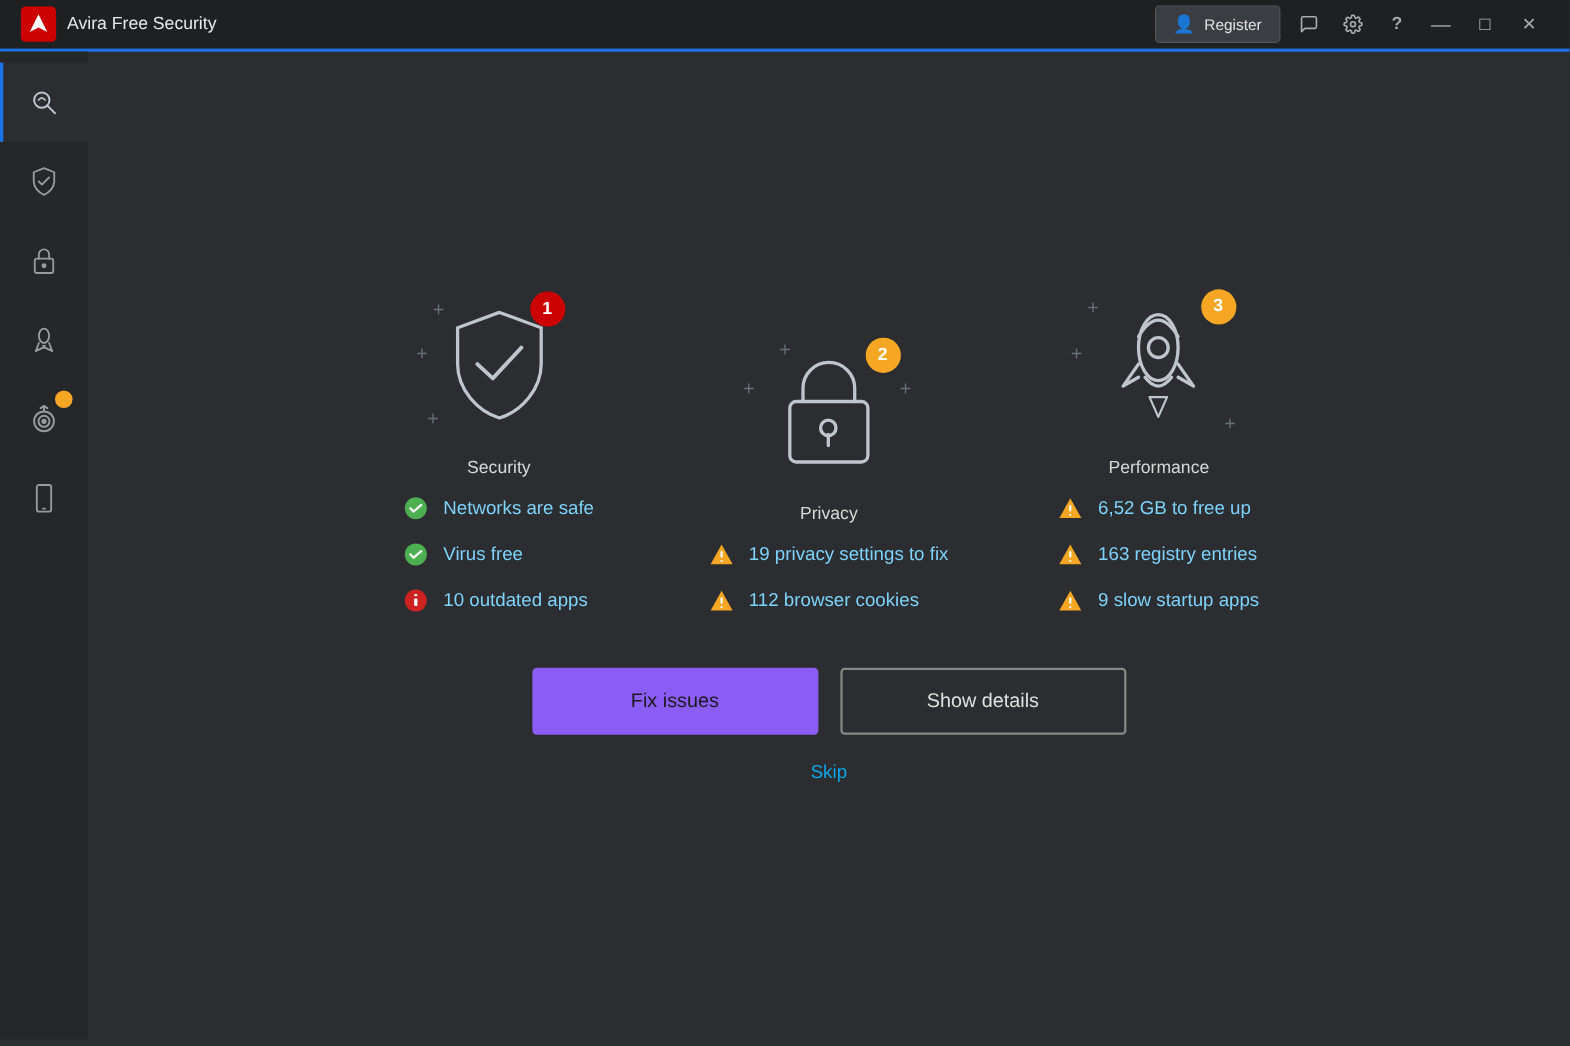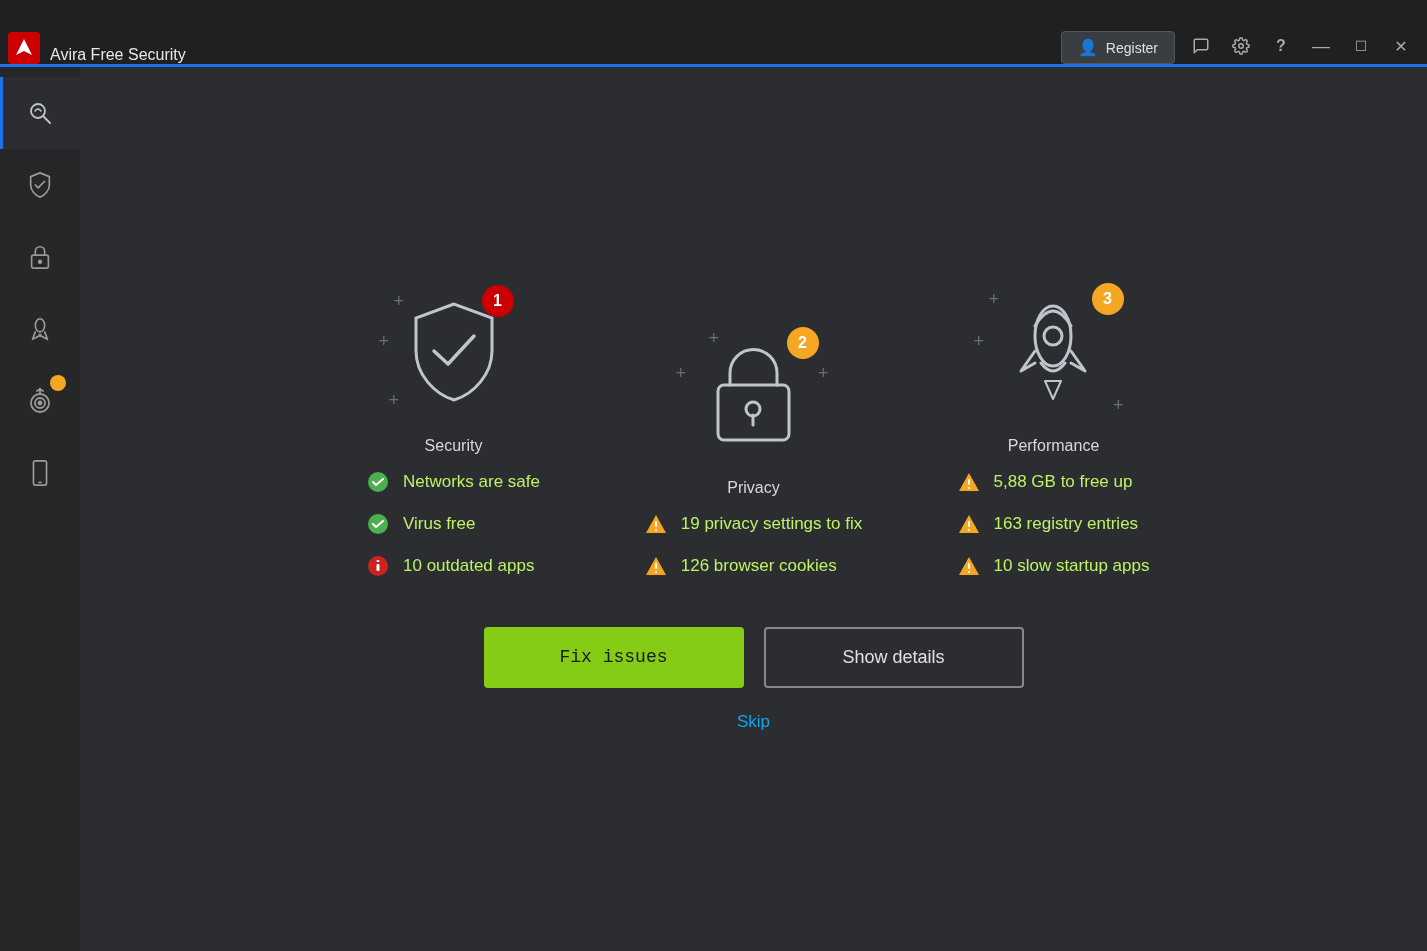--- a/index.html
+++ b/index.html
@@ -8,25 +8,25 @@
       height: 951px;
       background: #2b2d30;
       font-family: 'Segoe UI', Arial, sans-serif;
       overflow: hidden;
       color: #e0e0e0;
     }
 
     
     .titlebar {
       width: 100%;
-      height: 64px;
+      height: 44px;
       background: #1e2022;
       display: flex;
-      align-items: flex-end;
-      padding: 0 8px;
+      align-items: center;
+      padding: 0 19px;
       position: relative;
     }
     .titlebar-logo {
       width: 32px;
       height: 32px;
       background: #cc0000;
       border-radius: 4px;
       display: flex;
       align-items: center;
       justify-content: center;
@@ -215,50 +215,49 @@
       flex-direction: column;
       gap: 20px;
       align-items: flex-start;
     }
 
     .issue-item {
       display: flex;
       align-items: center;
       gap: 14px;
       font-size: 17px;
-      color: #bef264;
+      color: #7dd3fc;
     }
 
     .issue-icon {
       width: 22px;
       height: 22px;
       flex-shrink: 0;
       display: flex;
       align-items: center;
       justify-content: center;
     }
 
     
     .actions {
       display: flex;
       gap: 20px;
       margin-bottom: 24px;
     }
 
     .btn-fix {
-      background: #84cc16;
+      background: #8b5cf6;
       color: #1a1a1a;
       border: none;
       border-radius: 4px;
       padding: 18px 60px;
       font-size: 18px;
       font-weight: 500;
       cursor: pointer;
       min-width: 260px;
-      font-family: Liberation Mono, monospace;
     }
 
     .btn-details {
       background: #2b2d30;
       color: #e0e0e0;
       border: 2px solid #888;
       border-radius: 4px;
       padding: 18px 50px;
       font-size: 18px;
       font-weight: 500;
@@ -470,21 +469,21 @@
           </div>
 
           <div class="issue-item">
             <div class="issue-icon">
               <svg width="22" height="22" viewBox="0 0 22 22">
                   <polygon points="11,2 21,20 1,20" fill="#f5a623" stroke="none"></polygon>
                   <rect x="10" y="8" width="2" height="6" rx="1" fill="white"></rect>
                   <rect x="10" y="16" width="2" height="2" rx="1" fill="white"></rect>
                 </svg>
             </div>
-            <span>126 browser cookies</span>
+            <span>112 browser cookies</span>
           </div>
         </div>
       </div>
 
       <div class="category">
         <div class="category-icon-wrapper">
           <span class="plus-decoration" style="top:8px;left:5px;">+</span>
           <span class="plus-decoration" style="top:50px;left:-10px;">+</span>
           <span class="plus-decoration" style="top:15px;right:5px;">+</span>
           <span class="plus-decoration" style="bottom:5px;right:0px;">+</span>
@@ -513,21 +512,21 @@
         <div class="issues-list">
 
           <div class="issue-item">
             <div class="issue-icon">
               <svg width="22" height="22" viewBox="0 0 22 22">
                   <polygon points="11,2 21,20 1,20" fill="#f5a623" stroke="none"></polygon>
                   <rect x="10" y="8" width="2" height="6" rx="1" fill="white"></rect>
                   <rect x="10" y="16" width="2" height="2" rx="1" fill="white"></rect>
                 </svg>
             </div>
-            <span>5,88 GB to free up</span>
+            <span>6,52 GB to free up</span>
           </div>
 
           <div class="issue-item">
             <div class="issue-icon">
               <svg width="22" height="22" viewBox="0 0 22 22">
                   <polygon points="11,2 21,20 1,20" fill="#f5a623" stroke="none"></polygon>
                   <rect x="10" y="8" width="2" height="6" rx="1" fill="white"></rect>
                   <rect x="10" y="16" width="2" height="2" rx="1" fill="white"></rect>
                 </svg>
             </div>
@@ -535,21 +534,21 @@
           </div>
 
           <div class="issue-item">
             <div class="issue-icon">
               <svg width="22" height="22" viewBox="0 0 22 22">
                   <polygon points="11,2 21,20 1,20" fill="#f5a623" stroke="none"></polygon>
                   <rect x="10" y="8" width="2" height="6" rx="1" fill="white"></rect>
                   <rect x="10" y="16" width="2" height="2" rx="1" fill="white"></rect>
                 </svg>
             </div>
-            <span>10 slow startup apps</span>
+            <span>9 slow startup apps</span>
           </div>
         </div>
       </div>
 
     </div>
 
     <div class="actions">
       <button class="btn-fix">Fix issues</button>
       <button class="btn-details">Show details</button>
     </div>

